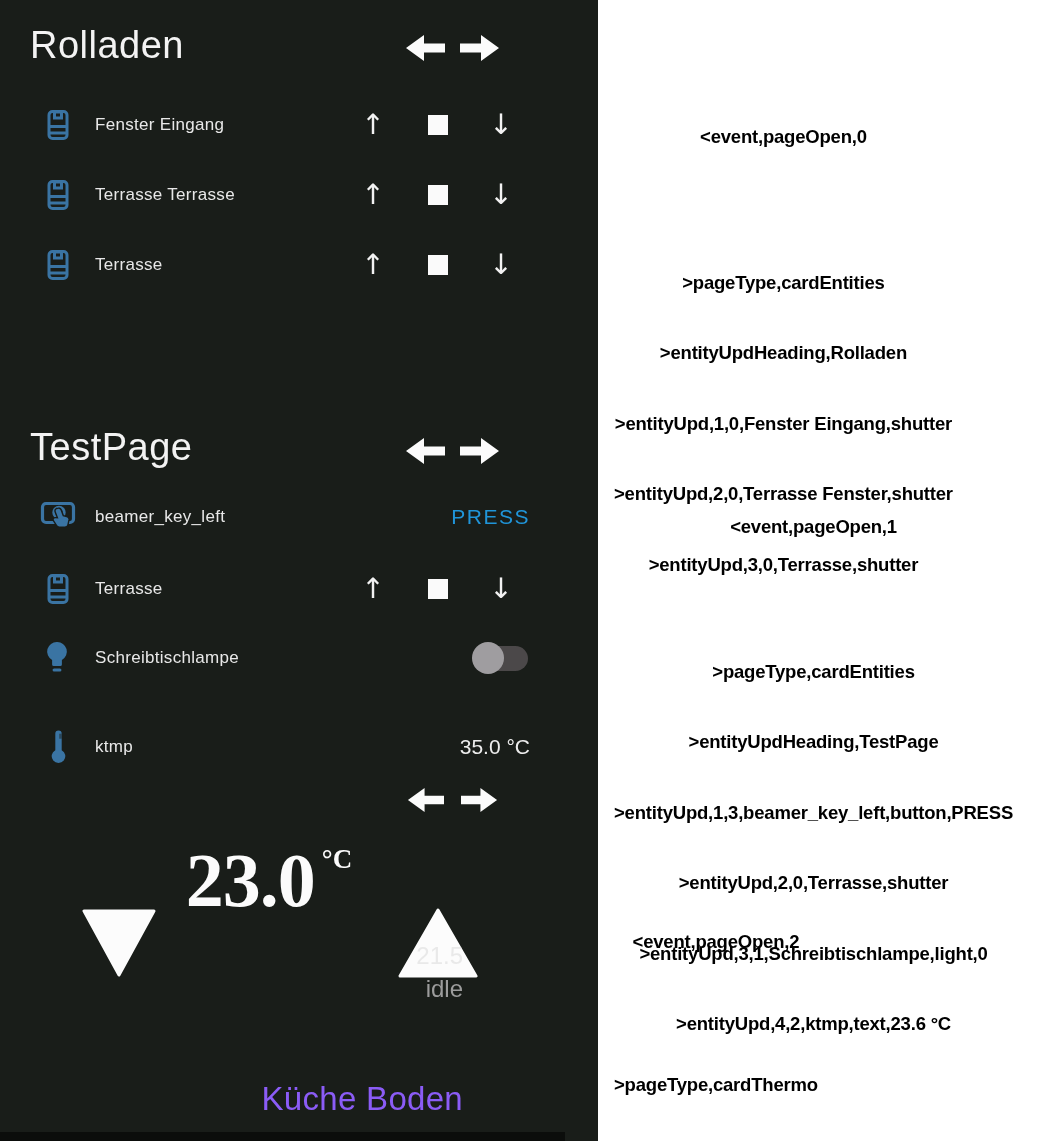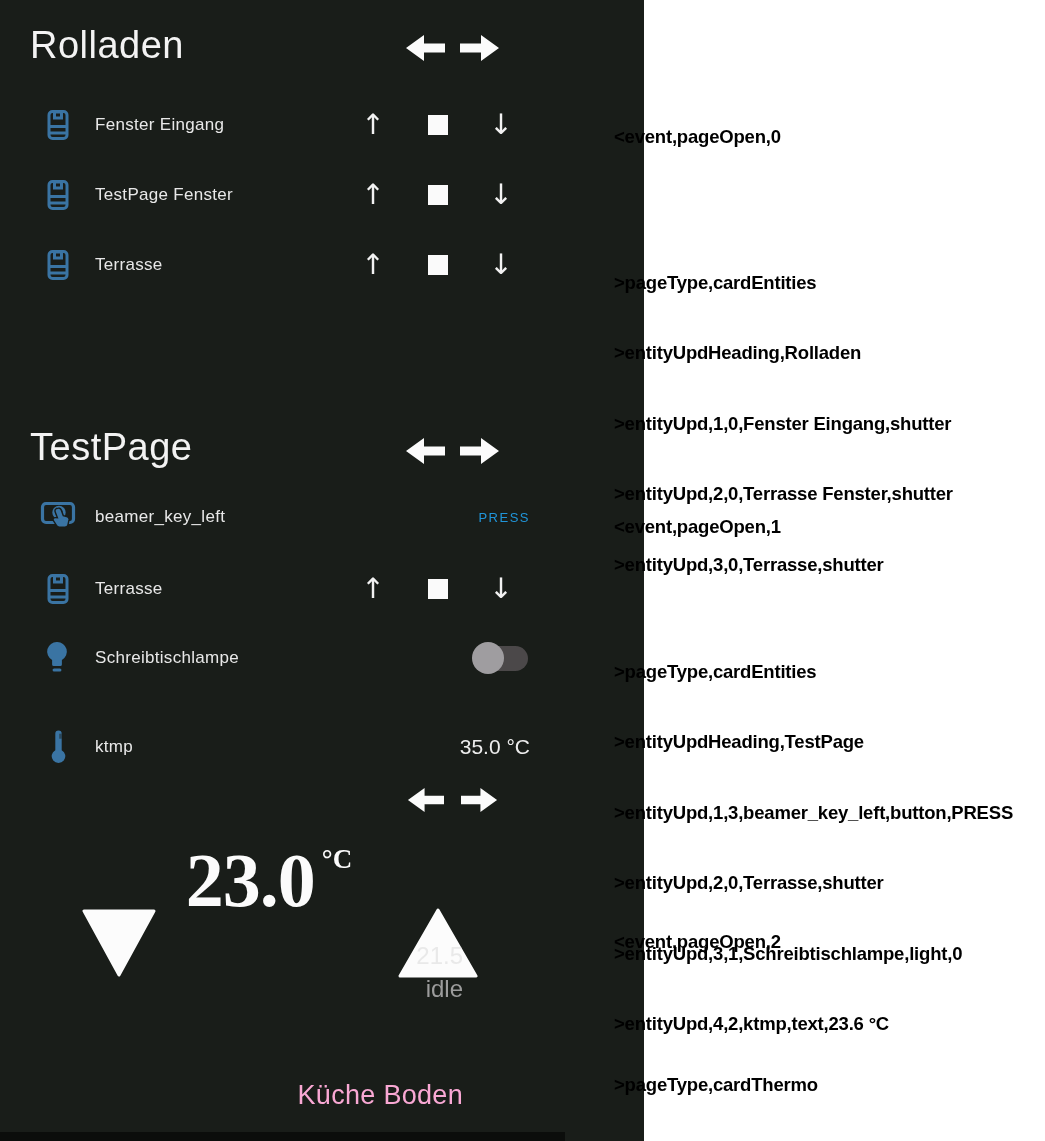--- a/index.html
+++ b/index.html
@@ -1,55 +1,55 @@
 <!DOCTYPE html>
 <html><head>
 <meta charset="utf-8">
 <style>
   html,body{margin:0;padding:0;}
   body{width:1045px;height:1141px;background:#ffffff;font-family:"Liberation Sans",sans-serif;position:relative;overflow:hidden;}
 
   
-  .screen{position:absolute;left:0;top:0;width:644px;height:1141px;background:#191d19;overflow:hidden;}
+  .screen{position:absolute;left:0;top:0;width:598px;height:1141px;background:#191d19;overflow:hidden;}
   .bottom-strip{position:absolute;left:0;bottom:0;width:565px;height:9px;background:#0b0d0b;}
 
   .page-hdr{position:absolute;left:30px;color:#f3f3f3;font-size:38px;font-weight:300;letter-spacing:.5px;}
   .nav{position:absolute;display:flex;gap:15px;}
   .nav svg{display:block;}
 
   .row{position:absolute;left:0;width:565px;height:48px;}
   .icon{position:absolute;left:46px;top:50%;transform:translateY(-50%);display:flex;}
   .icon.bulb{left:44px;}
   .icon.thermom{left:50px;}
   .icon.tap{left:40px;}
   .label{position:absolute;left:95px;top:50%;transform:translateY(-50%);font-size:17px;color:#e8e8e8;letter-spacing:.3px;white-space:nowrap;}
   .ctl{position:absolute;top:50%;transform:translateY(-50%);cursor:pointer;}
   .arrowglyph{font-family:"DejaVu Sans",sans-serif;font-size:28px;color:#f2f2f2;line-height:1;}
   .up{left:353px;width:40px;text-align:center;}
   .stopbox{left:428px;width:20px;height:20px;background:#fafafa;}
   .down{left:481px;width:40px;text-align:center;}
   .value{position:absolute;right:35px;top:50%;transform:translateY(-50%);font-size:21px;color:#ededed;white-space:nowrap;}
-  .press{color:#2095d9;letter-spacing:1.5px;font-size:13px;margin-left:20px;}
+  .press{color:#2095d9;letter-spacing:1.5px;font-size:21px;margin-left:20px;}
 
   
   .toggle{position:absolute;right:37px;top:50%;transform:translateY(-50%);width:56px;height:32px;cursor:pointer;}
   .toggle .track{position:absolute;left:8px;top:4px;width:48px;height:25px;border-radius:13px;background:#4b4849;}
   .toggle .knob{position:absolute;left:0;top:0;width:32px;height:32px;border-radius:50%;background:#9f9da0;}
 
   
   .tcenter{position:absolute;left:63px;width:400px;text-align:right;line-height:1;}
   .bigtemp{position:absolute;left:69px;width:400px;text-align:center;line-height:1;color:#fbfbfb;font-weight:700;font-size:76px;letter-spacing:-1px;font-family:Liberation Serif, serif;}
   .bigtemp .sup{display:inline-block;font-size:27px;font-weight:700;transform:translateY(-38px);margin-left:7px;letter-spacing:0;}
   .target{top:944px;font-size:24px;color:#e9e9e9;}
   .tstate{top:977px;font-size:24px;color:#9c9c9c;}
-  .tname{top:1082px;font-size:27px;color:#f9a8d4;letter-spacing:.3px;}
+  .tname{top:1082px;font-size:33px;color:#8b5cf6;letter-spacing:.3px;}
   .tri{position:absolute;cursor:pointer;display:flex;}
 
   
-  .pblock{position:absolute;left:614px;color:#000;font-weight:700;font-size:18.5px;line-height:23.5px;white-space:pre;letter-spacing:-0.2px;}
+  .pblock{position:absolute;left:614px;color:#000;font-weight:700;font-size:18.5px;line-height:23.5px;white-space:pre;letter-spacing:-0.2px;text-align:center;}
 </style>
 </head>
 <body>
 
 <div class="screen">
 
   <div class="page-hdr" style="top:24px">Rolladen</div>
   <div class="nav" style="left:405px;top:34px">
     <span>
         <svg width="40" height="28" viewBox="0 0 40 28">
@@ -80,21 +80,21 @@
 
   <div class="row" style="top:171px">
     <span class="icon">
       <svg width="24" height="32" viewBox="0 0 24 32">
           <rect x="3" y="2.5" width="18" height="27" rx="3.5" fill="none" stroke="#3a74a3" stroke-width="3"></rect>
           <rect x="8.5" y="3" width="7" height="6" fill="none" stroke="#3a74a3" stroke-width="3"></rect>
           <line x1="4" y1="17.5" x2="20" y2="17.5" stroke="#3a74a3" stroke-width="3"></line>
           <line x1="4" y1="24" x2="20" y2="24" stroke="#3a74a3" stroke-width="3"></line>
         </svg>
     </span>
-    <span class="label">TestPage Fenster</span>
+    <span class="label">Terrasse Terrasse</span>
     <span class="ctl up arrowglyph">↑</span>
     <span class="ctl stopbox"></span>
     <span class="ctl down arrowglyph">↓</span>
   </div>
 
   <div class="row" style="top:241px">
     <span class="icon">
       <svg width="24" height="32" viewBox="0 0 24 32">
           <rect x="3" y="2.5" width="18" height="27" rx="3.5" fill="none" stroke="#3a74a3" stroke-width="3"></rect>
           <rect x="8.5" y="3" width="7" height="6" fill="none" stroke="#3a74a3" stroke-width="3"></rect>

